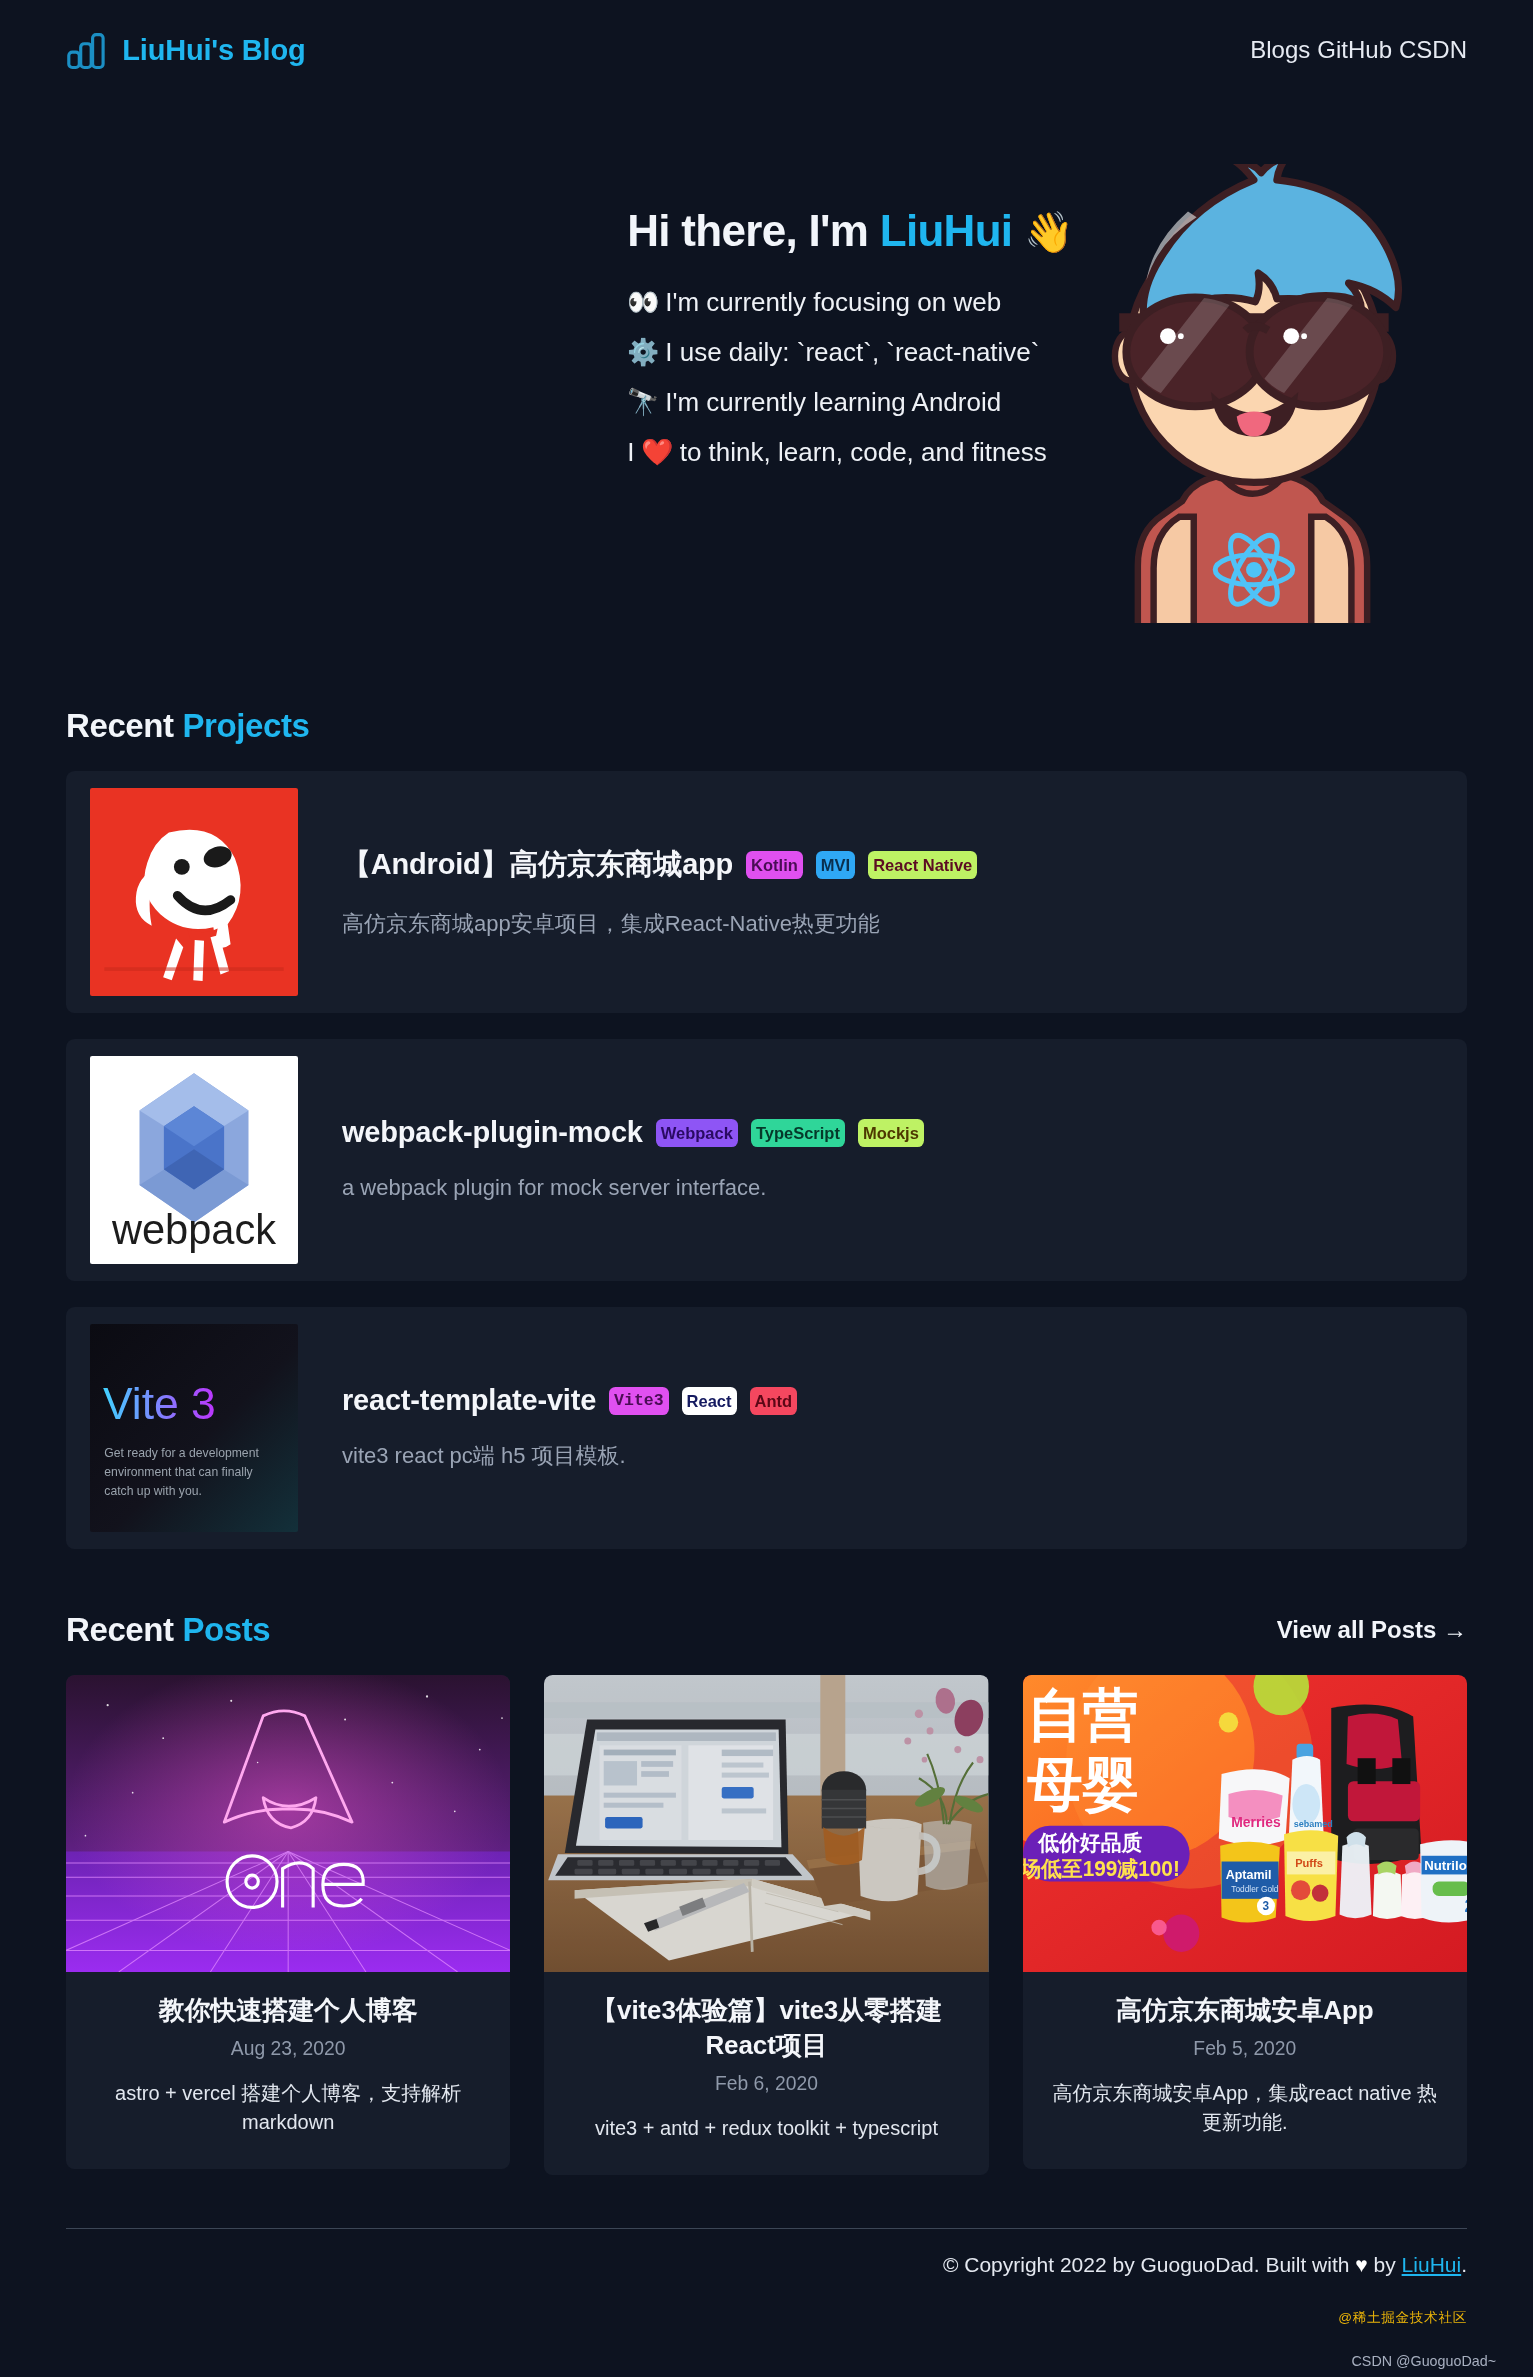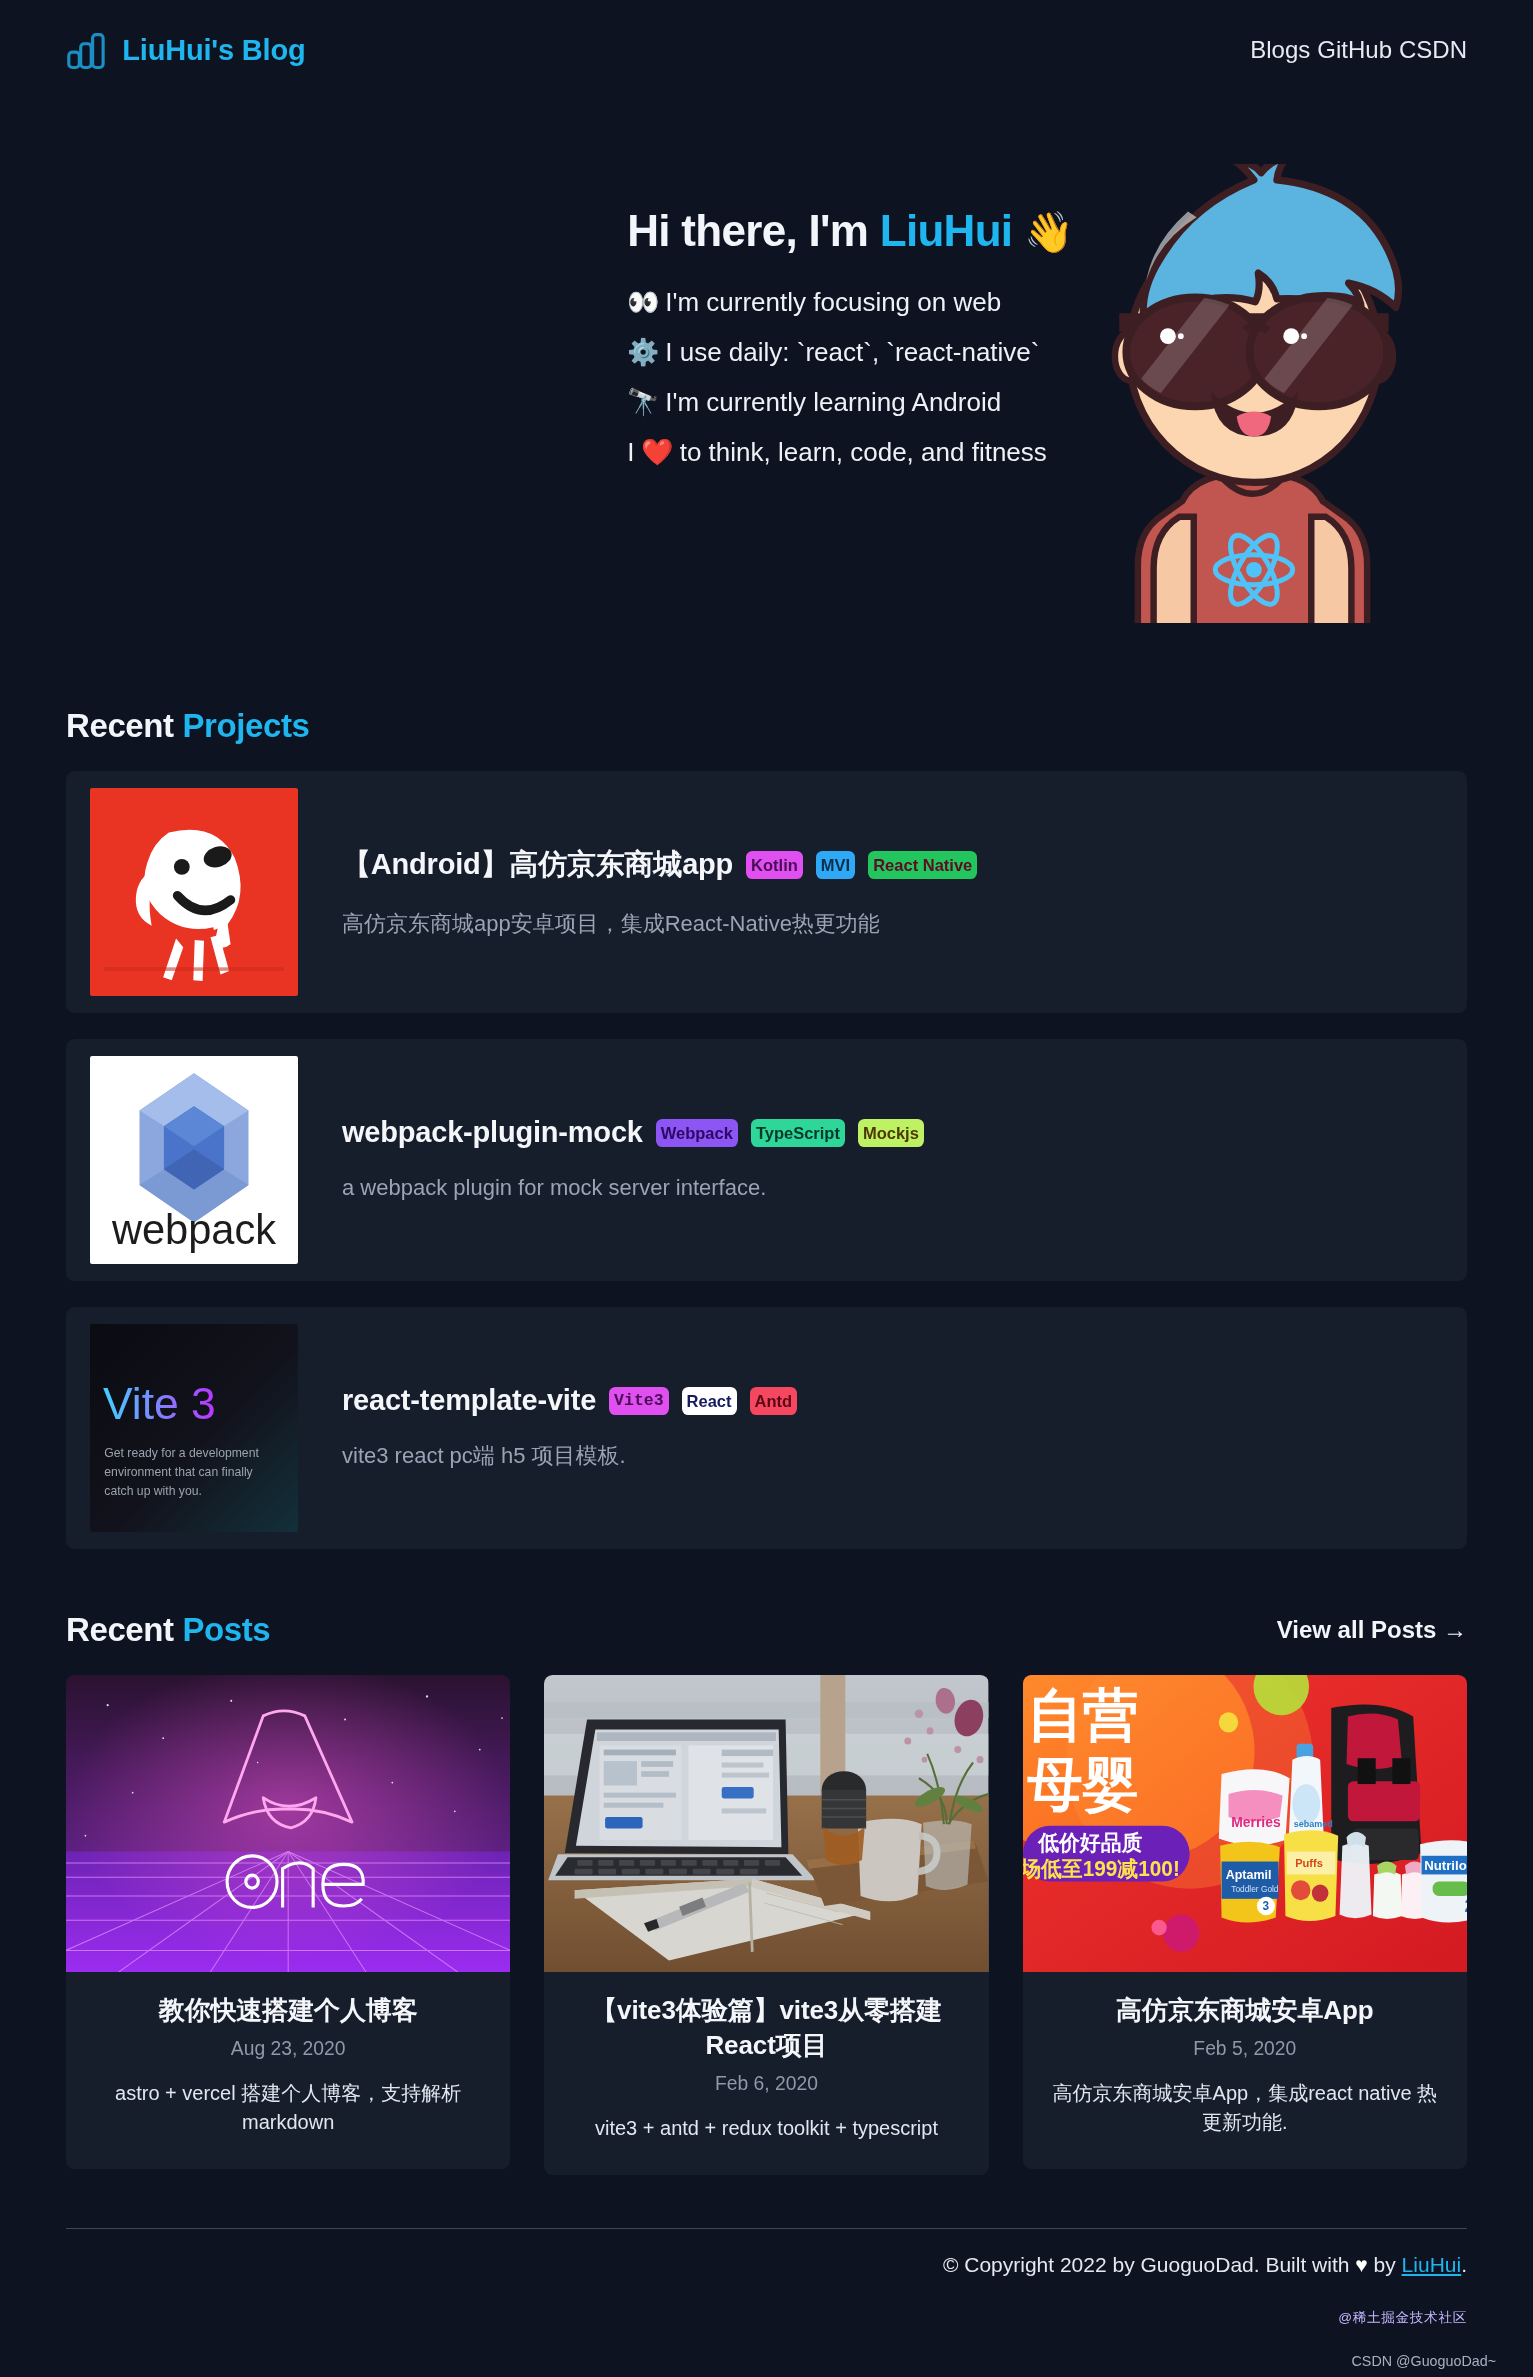--- a/index.html
+++ b/index.html
@@ -108,21 +108,21 @@
   .site-footer {
     display: flex; align-items: center; justify-content: flex-end;
     padding-top: 24px; padding-bottom: 29px;
   }
   .copy { font-size: 21px; color: #e4e8f0; }
   .copy .accent { color: #1fb6ef; }
   .copy .heart { color: #ffffff; }
 
   .wm1 {
     position: absolute; right: 66px; top: 2309px;
-    font-size: 13.6px; color: #c4b5fd; letter-spacing: 0.7px;
+    font-size: 13.6px; color: #eab308; letter-spacing: 0.7px;
   }
   .wm2 {
     position: absolute; right: 37px; top: 2353px;
     font-size: 14.3px; color: #a8b0c0; text-align: center;
   }
 </style>
 </head>
 <body>
 
 <div class="wrap">
@@ -244,21 +244,21 @@
         <path d="M146 212 l-2 56 13 1 2 -56z" fill="#ffffff"></path>
         <path d="M168 208 l14 52 12 -5 -14 -50z" fill="#ffffff"></path>
         <rect x="20" y="250" width="250" height="5" fill="#c9291c" opacity="0.55"></rect>
       </svg>
     </span>
     <div class="proj-body">
       <div class="proj-titleline">
         <span class="proj-title">【Android】高仿京东商城app</span>
         <span class="tag" style="background: rgb(224, 80, 240); color: rgb(74, 13, 85);">Kotlin</span>
         <span class="tag" style="background: rgb(47, 168, 245); color: rgb(10, 47, 77);">MVI</span>
-        <span class="tag" style="background: #22c55e; color: rgb(92, 13, 34);">React Native</span>
+        <span class="tag" style="background: #bef264; color: rgb(92, 13, 34);">React Native</span>
       </div>
       <p class="proj-desc">高仿京东商城app安卓项目，集成React-Native热更功能</p>
     </div>
   </article>
 
   <article class="proj-card">
     <span class="proj-thumb">
       <svg viewBox="0 0 290 290" width="208" height="208">
         <rect width="290" height="290" fill="#ffffff"></rect>
         <g transform="translate(145,128)">

